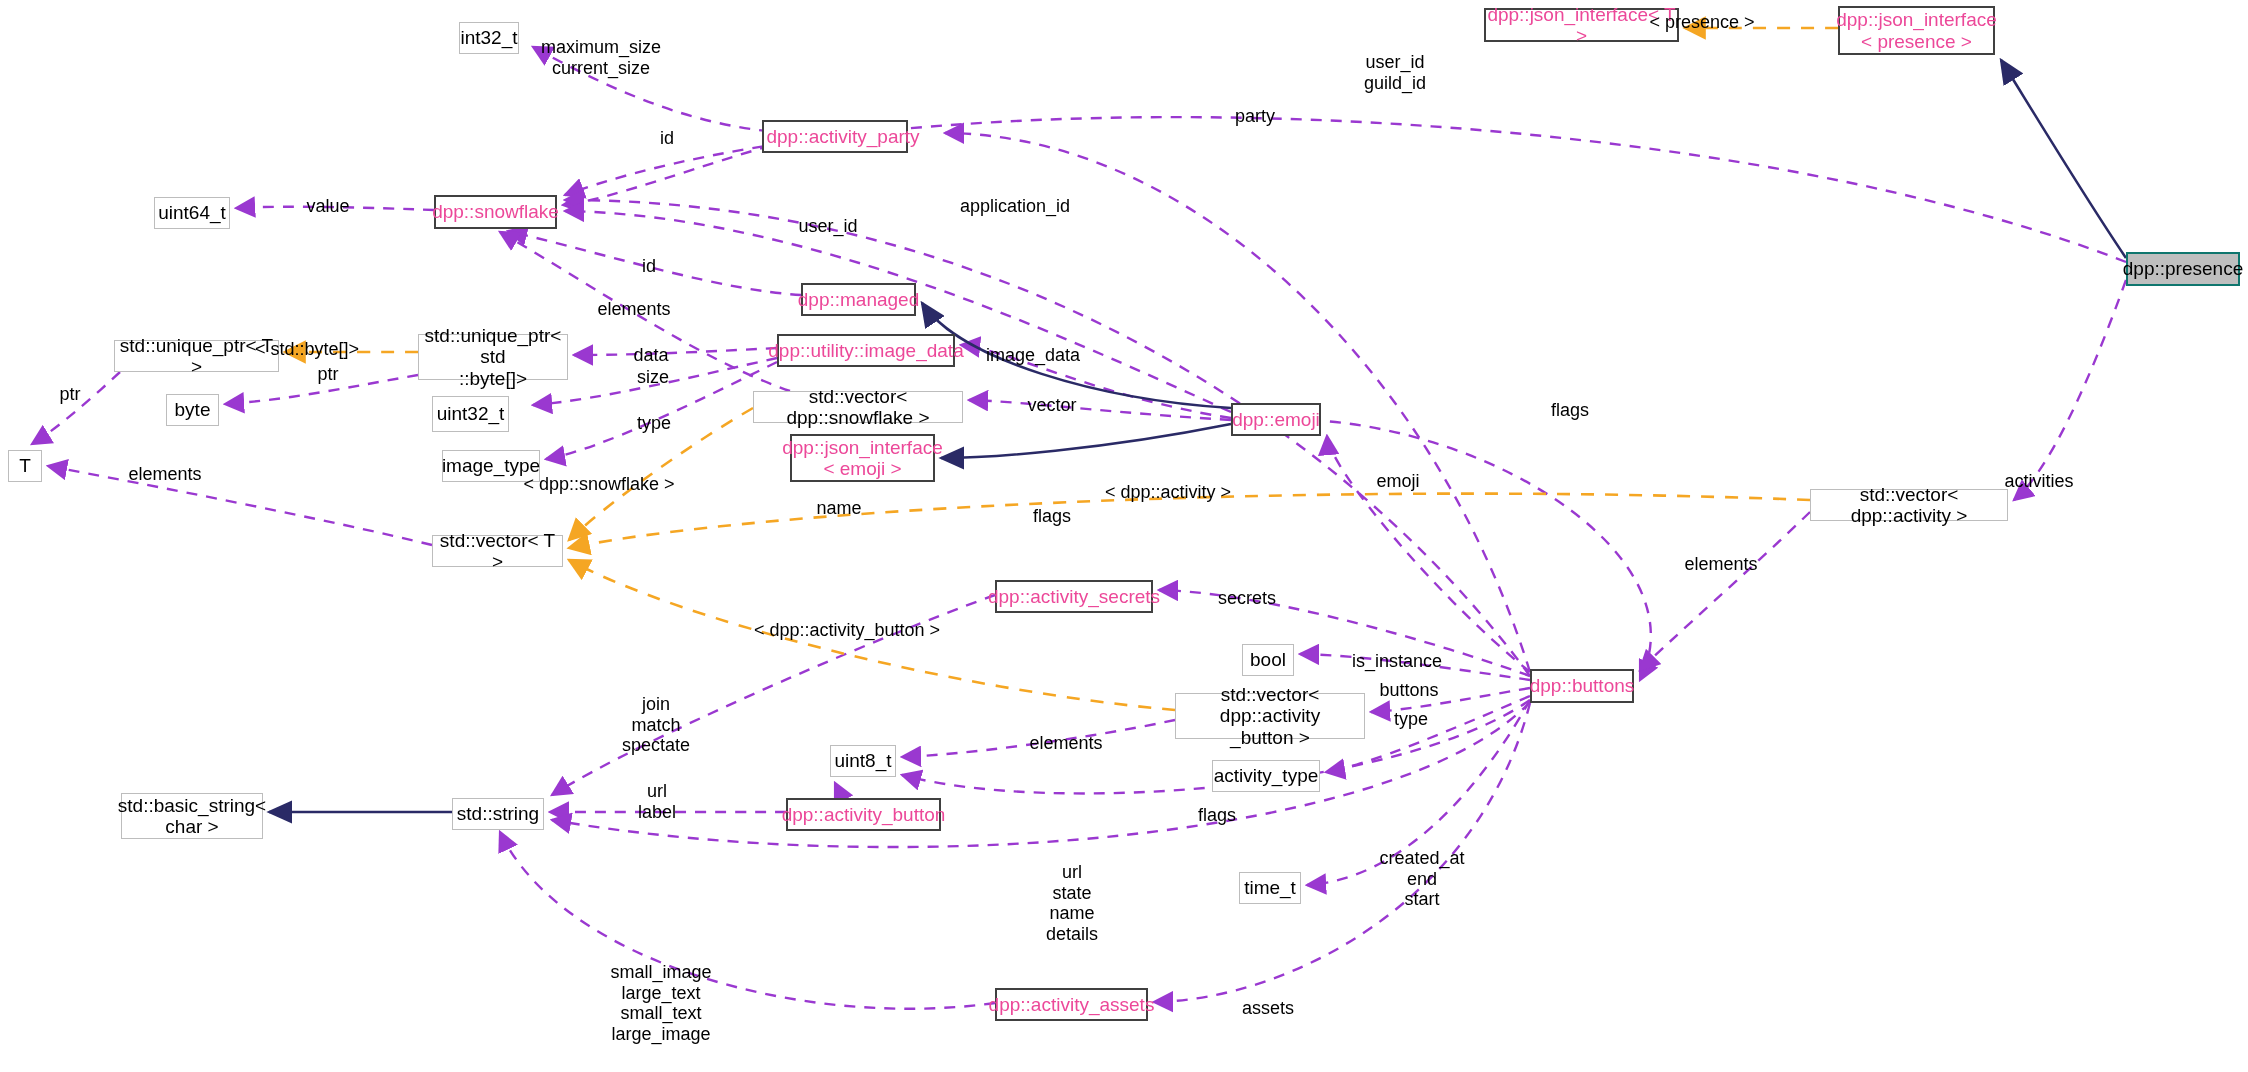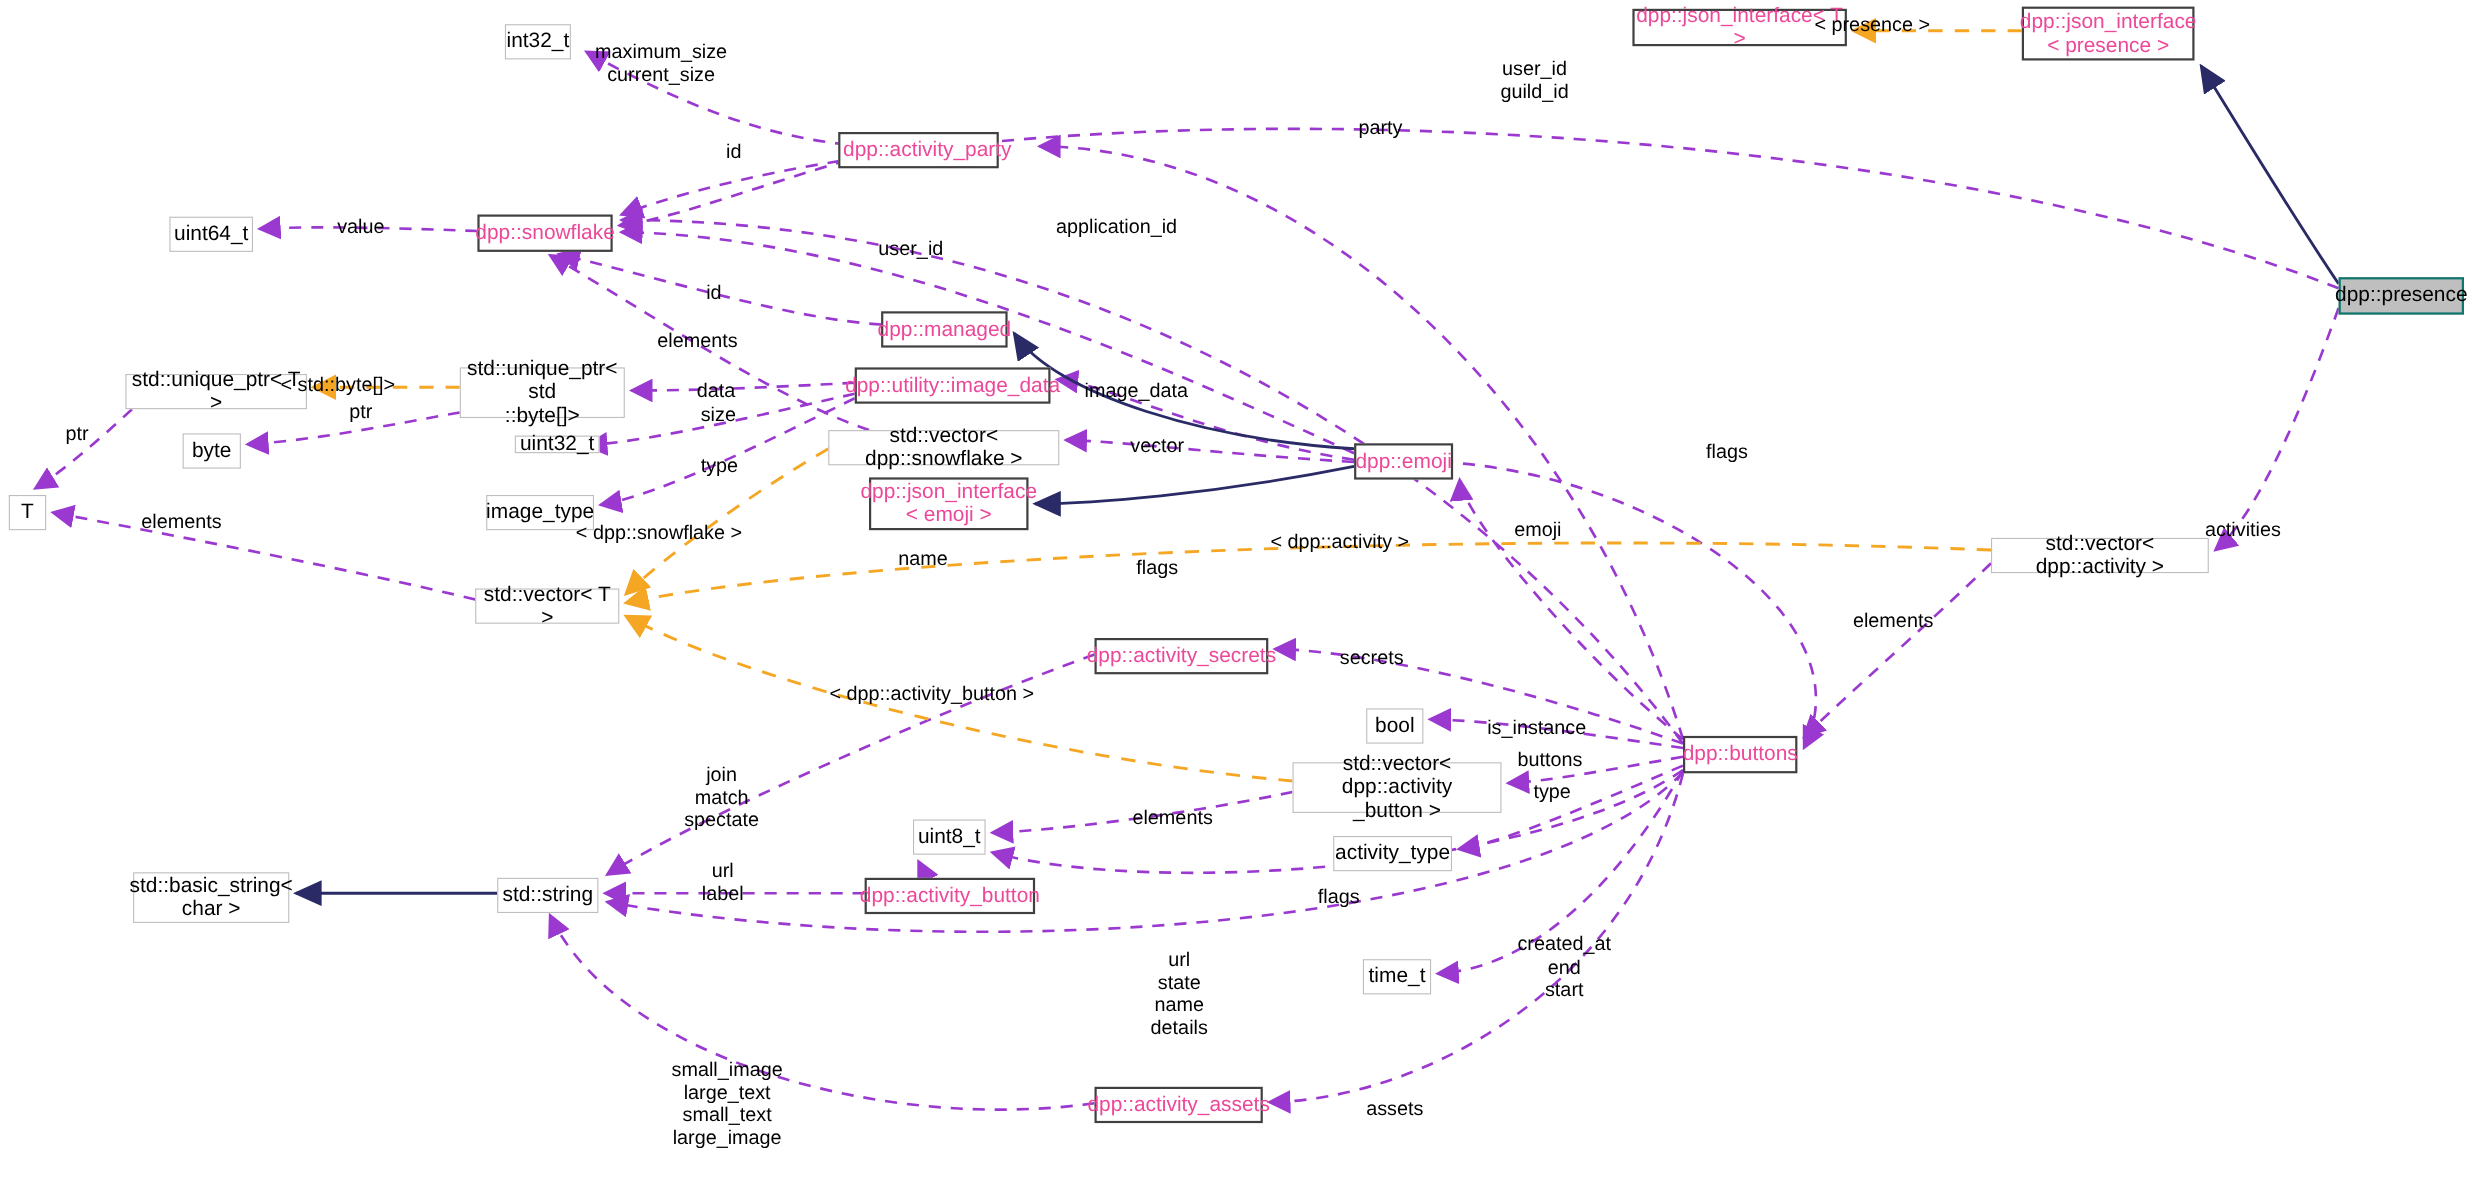--- a/index.html
+++ b/index.html
@@ -98,21 +98,21 @@
   <div class="node strong" style="left:762px;top:120px;width:146px;height:33px;padding-left:16px;">dpp::activity_party</div>
   <div class="node plain" style="left:154px;top:197px;width:76px;height:32px;">uint64_t</div>
   <div class="node strong" style="left:434px;top:195px;width:123px;height:34px;">dpp::snowflake</div>
   <div class="node focus" style="left:2126px;top:252px;width:114px;height:34px;">dpp::presence</div>
   <div class="node strong" style="left:801px;top:283px;width:115px;height:33px;">dpp::managed</div>
   <div class="node plain" style="left:114px;top:340px;width:165px;height:32px;">std::unique_ptr&lt; T &gt;</div>
   <div class="node plain" style="left:418px;top:334px;width:150px;height:46px;">std::unique_ptr&lt; std
 ::byte[]&gt;</div>
   <div class="node strong" style="left:777px;top:334px;width:178px;height:33px;">dpp::utility::image_data</div>
   <div class="node plain" style="left:166px;top:394px;width:53px;height:32px;">byte</div>
-  <div class="node plain" style="left:468px;top:396px;width:77px;height:16px;">uint32_t</div>
+  <div class="node plain" style="left:432px;top:396px;width:77px;height:36px;">uint32_t</div>
   <div class="node plain" style="left:753px;top:391px;width:210px;height:32px;">std::vector&lt; dpp::snowflake &gt;</div>
   <div class="node strong" style="left:1231px;top:403px;width:90px;height:33px;">dpp::emoji</div>
   <div class="node plain" style="left:442px;top:450px;width:98px;height:32px;">image_type</div>
   <div class="node strong" style="left:790px;top:434px;width:145px;height:48px;">dpp::json_interface
 &lt; emoji &gt;</div>
   <div class="node plain" style="left:8px;top:450px;width:34px;height:32px;">T</div>
   <div class="node plain" style="left:1810px;top:489px;width:198px;height:32px;">std::vector&lt; dpp::activity &gt;</div>
   <div class="node plain" style="left:432px;top:535px;width:131px;height:32px;">std::vector&lt; T &gt;</div>
   <div class="node strong" style="left:995px;top:580px;width:158px;height:33px;">dpp::activity_secrets</div>
   <div class="node plain" style="left:1242px;top:644px;width:52px;height:32px;">bool</div>
@@ -146,21 +146,21 @@
   <div class="elabel" style="left: 317.5px; top: 364px;">ptr</div>
   <div class="elabel" style="left: 637px; top: 367px;">size</div>
   <div class="elabel" style="left: 59.5px; top: 384px;">ptr</div>
   <div class="elabel" style="left: 1027.5px; top: 395px;">vector</div>
   <div class="elabel" style="left: 637px; top: 413px;">type</div>
   <div class="elabel" style="left: 128.5px; top: 464px;">elements</div>
   <div class="elabel" style="left: 523.5px; top: 474px;">&lt; dpp::snowflake &gt;</div>
   <div class="elabel" style="left: 1376.5px; top: 471px;">emoji</div>
   <div class="elabel" style="left: 1551px; top: 400px;">flags</div>
   <div class="elabel" style="left: 2004.5px; top: 471px;">activities</div>
-  <div class="elabel" style="left: 1155px; top: 482px;">&lt; dpp::activity &gt;</div>
+  <div class="elabel" style="left: 1105px; top: 482px;">&lt; dpp::activity &gt;</div>
   <div class="elabel" style="left: 816.5px; top: 498px;">name</div>
   <div class="elabel" style="left: 1033px; top: 506px;">flags</div>
   <div class="elabel" style="left: 1684.5px; top: 554px;">elements</div>
   <div class="elabel" style="left: 1218px; top: 588px;">secrets</div>
   <div class="elabel" style="left: 754px; top: 620px;">&lt; dpp::activity_button &gt;</div>
   <div class="elabel" style="left: 1352px; top: 651px;">is_instance</div>
   <div class="elabel" style="left: 1379.5px; top: 680px;">buttons</div>
   <div class="elabel" style="left: 622px; top: 694px;">join
 match
 spectate</div>

